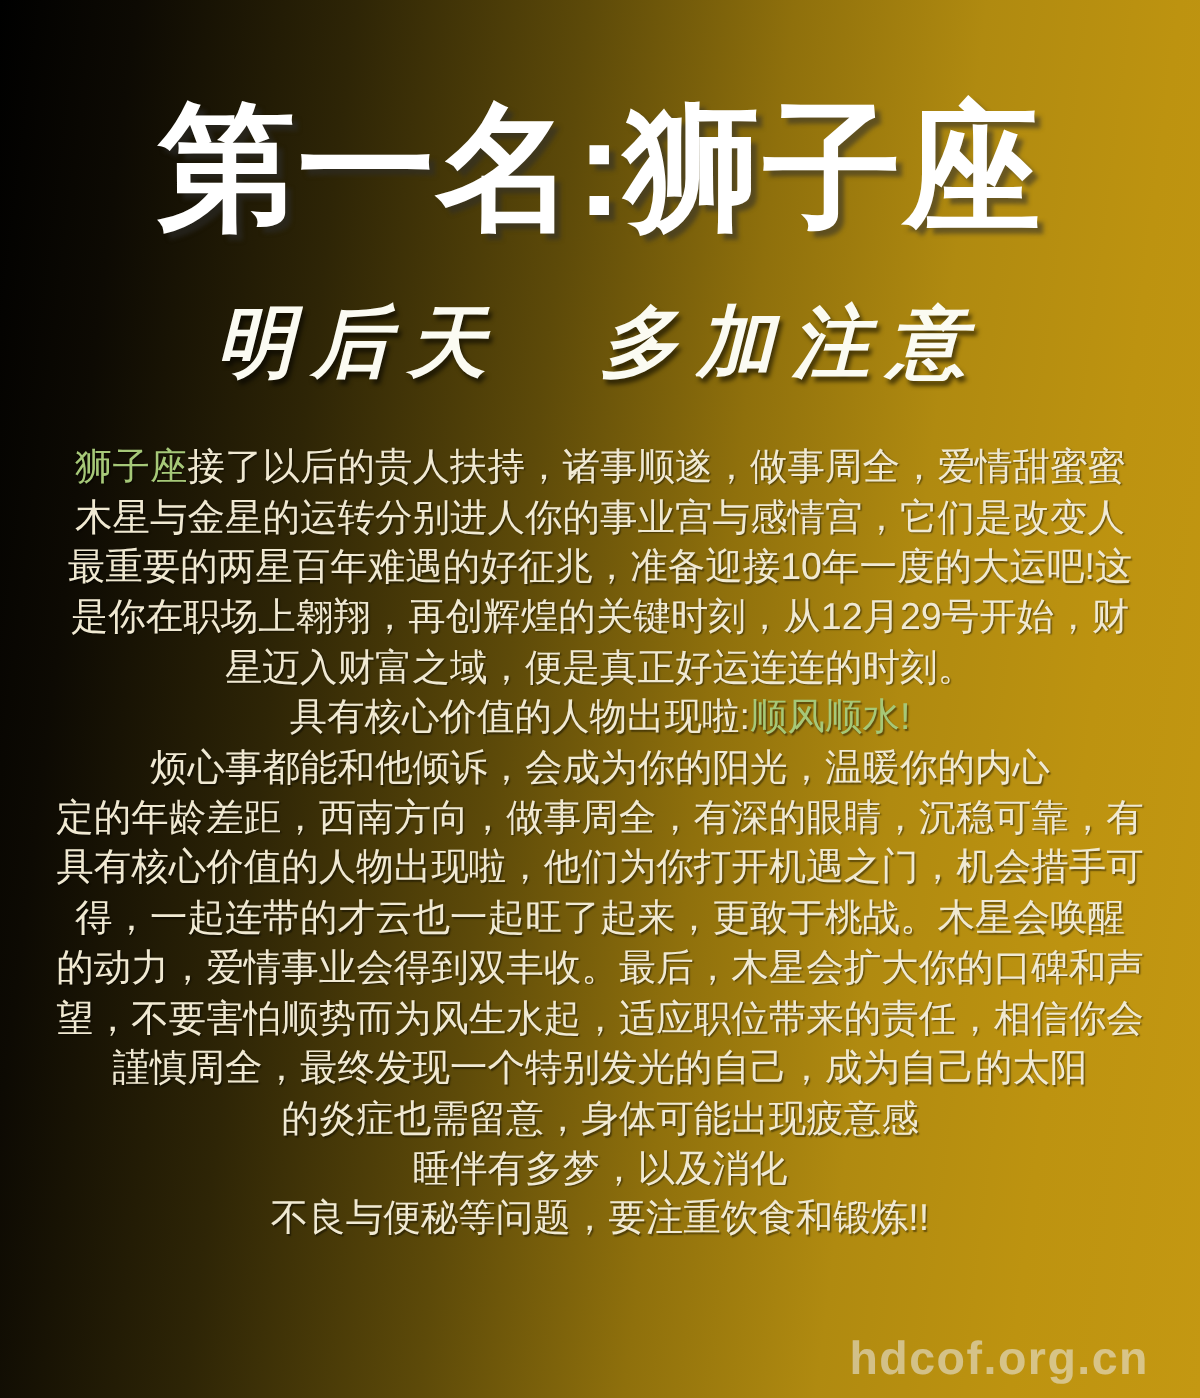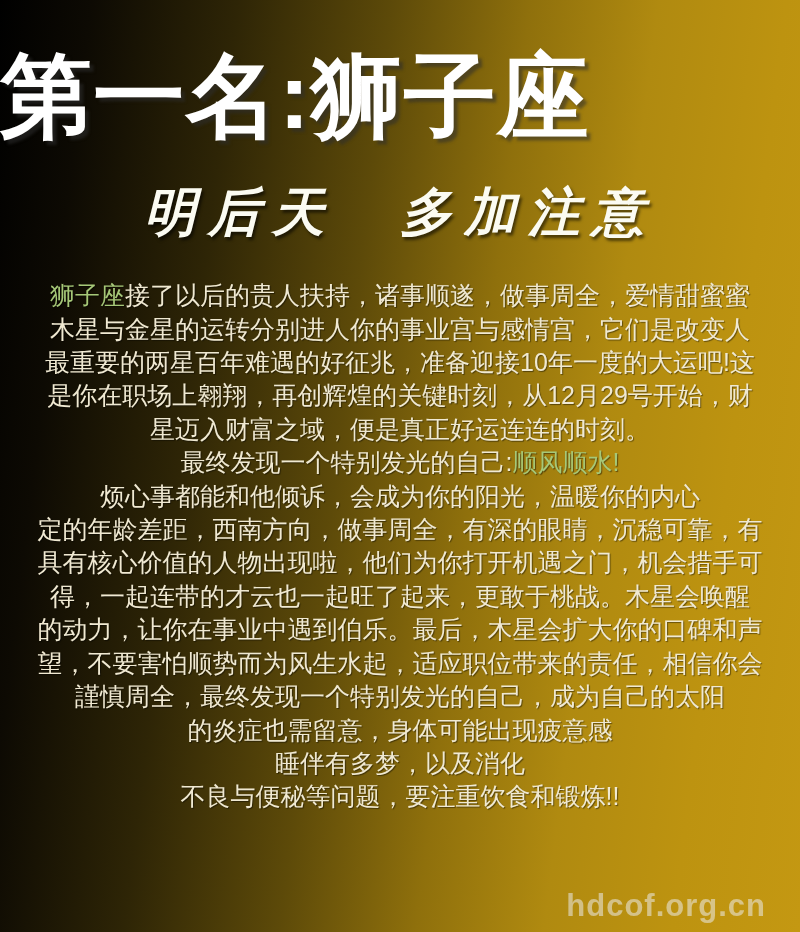--- a/index.html
+++ b/index.html
@@ -18,21 +18,22 @@
       #0d0a03 10%,
       #2e2506 26%,
       #5d4a09 43%,
       #8f700c 58%,
       #b08a10 72%,
       #bd9310 86%,
       var(--background-gold, #c49812) 100%);
     font-family: "Liberation Sans", sans-serif;
   }
   .title {
-    padding-top: 40px;
+    padding-top: 56px;
+    text-align: center;
     font-size: 92px;
     line-height: 1.22;
     font-weight: 900;
     letter-spacing: 1px;
     color: var(--title-white, #ffffff);
     text-shadow: 4px 4px 3px rgba(45, 45, 45, 0.55);
     white-space: nowrap;
   }
   .subtitle {
     margin-top: 26px;
@@ -79,26 +80,26 @@
   <div class="title">第一名:狮子座</div>
 
   <div class="subtitle">明后天　多加注意</div>
 
   <div class="body-text">
       <div class="body-line"><span class="seg seg-green">狮子座</span><span class="seg">接了以后的贵人扶持，诸事顺遂，做事周全，爱情甜蜜蜜</span></div>
       <div class="body-line"><span class="seg">木星与金星的运转分别进人你的事业宫与感情宫，它们是改变人</span></div>
       <div class="body-line"><span class="seg">最重要的两星百年难遇的好征兆，准备迎接10年一度的大运吧!这</span></div>
       <div class="body-line"><span class="seg">是你在职场上翱翔，再创辉煌的关键时刻，从12月29号开始，财</span></div>
       <div class="body-line"><span class="seg">星迈入财富之域，便是真正好运连连的时刻。</span></div>
-      <div class="body-line"><span class="seg">最终发现一个特别发光的自己:</span><span class="seg seg-green">顺风顺水!</span></div>
+      <div class="body-line"><span class="seg">具有核心价值的人物出现啦:</span><span class="seg seg-green">顺风顺水!</span></div>
       <div class="body-line"><span class="seg">烦心事都能和他倾诉，会成为你的阳光，温暖你的内心</span></div>
       <div class="body-line"><span class="seg">定的年龄差距，西南方向，做事周全，有深的眼睛，沉稳可靠，有</span></div>
       <div class="body-line"><span class="seg">具有核心价值的人物出现啦，他们为你打开机遇之门，机会措手可</span></div>
       <div class="body-line"><span class="seg">得，一起连带的才云也一起旺了起来，更敢于桃战。木星会唤醒</span></div>
-      <div class="body-line"><span class="seg">的动力，让你在事业中遇到伯乐。最后，木星会扩大你的口碑和声</span></div>
+      <div class="body-line"><span class="seg">的动力，爱情事业会得到双丰收。最后，木星会扩大你的口碑和声</span></div>
       <div class="body-line"><span class="seg">望，不要害怕顺势而为风生水起，适应职位带来的责任，相信你会</span></div>
       <div class="body-line"><span class="seg">謹慎周全，最终发现一个特别发光的自己，成为自己的太阳</span></div>
       <div class="body-line"><span class="seg">的炎症也需留意，身体可能出现疲意感</span></div>
       <div class="body-line"><span class="seg">睡伴有多梦，以及消化</span></div>
       <div class="body-line"><span class="seg">不良与便秘等问题，要注重饮食和锻炼!!</span></div>
     </div>
 
   <div class="watermark">hdcof.org.cn</div>
 </div>
 

